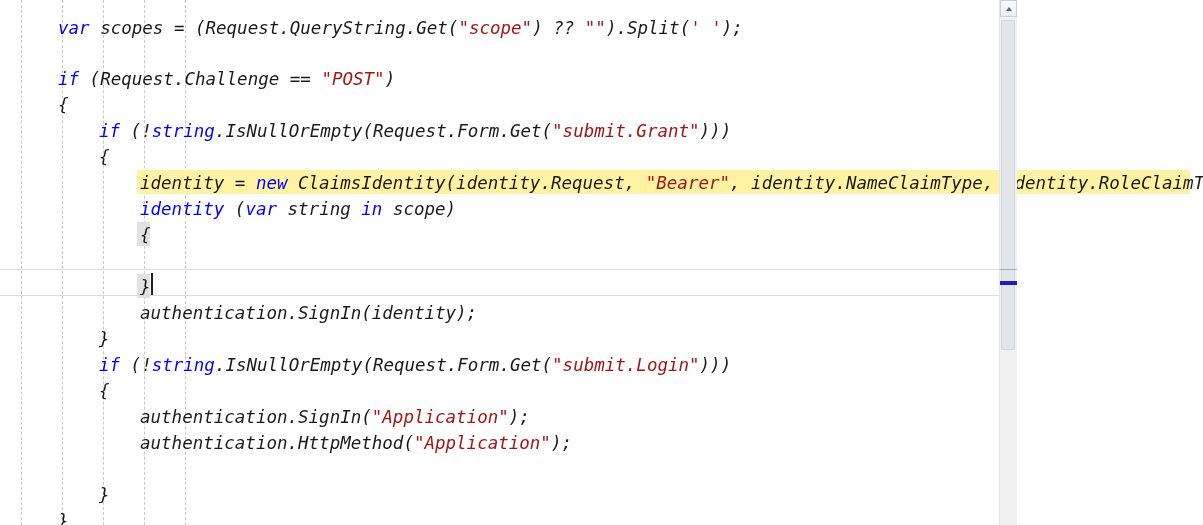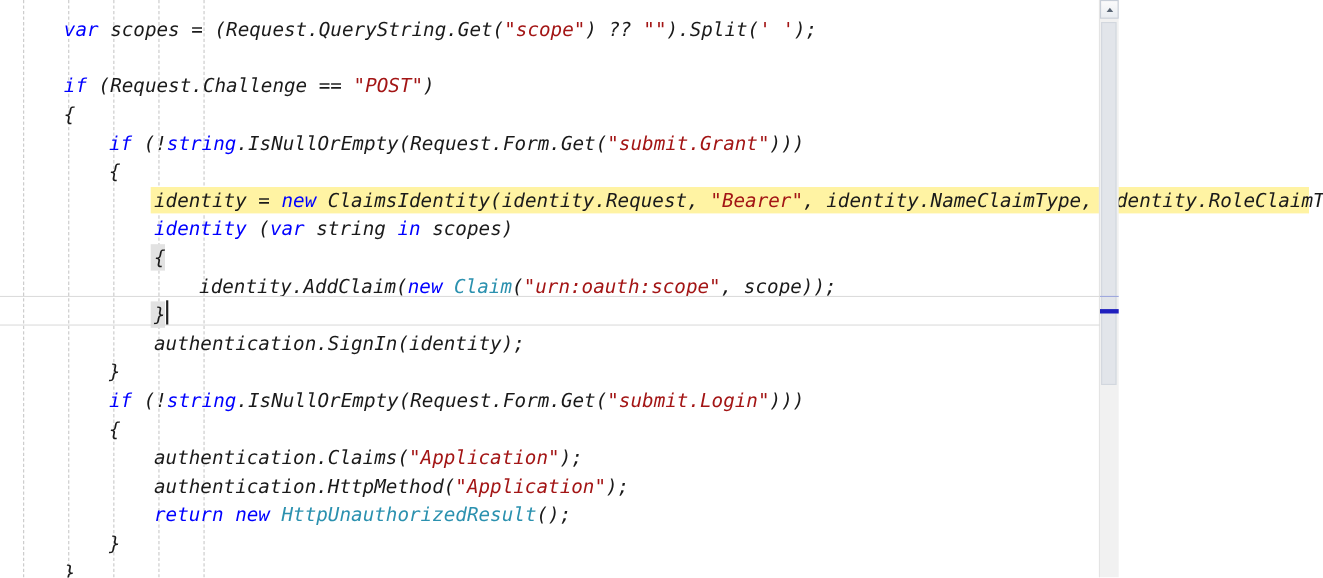--- a/index.html
+++ b/index.html
@@ -125,31 +125,29 @@
   <div class="curline-top" id="curline-top" style="top: 269px;"></div>
   <div class="curline-bot" id="curline-bot" style="top: 295px;"></div>
 
   <div id="code">
       <div class="line" style="top: 15px;"><span style="display: inline-block; width: 58px;"></span><span class="txt kw">var</span><span class="txt pun"> scopes = (Request.QueryString.Get(</span><span class="txt str">"scope"</span><span class="txt pun">) ?? </span><span class="txt str">""</span><span class="txt pun">).Split(</span><span class="txt str">' '</span><span class="txt pun">);</span></div>
       <div class="line" style="top: 66px;"><span style="display: inline-block; width: 58px;"></span><span class="txt kw">if</span><span class="txt pun"> (Request.Challenge == </span><span class="txt str">"POST"</span><span class="txt pun">)</span></div>
       <div class="line" style="top: 92px;"><span style="display: inline-block; width: 58px;"></span><span class="txt pun">{</span></div>
       <div class="line" style="top: 118px;"><span style="display: inline-block; width: 99px;"></span><span class="txt kw">if</span><span class="txt pun"> (!</span><span class="txt kw">string</span><span class="txt pun">.IsNullOrEmpty(Request.Form.Get(</span><span class="txt str">"submit.Grant"</span><span class="txt pun">)))</span></div>
       <div class="line" style="top: 144px;"><span style="display: inline-block; width: 99px;"></span><span class="txt pun">{</span></div>
       <div class="line" style="top: 170px;"><span style="display: inline-block; width: 140px;"></span><span class="txt pun">identity = </span><span class="txt kw">new</span><span class="txt pun"> ClaimsIdentity(identity.Request, </span><span class="txt str">"Bearer"</span><span class="txt pun">, identity.NameClaimType, identity.RoleClaimType);</span></div>
-      <div class="line" style="top: 196px;"><span style="display: inline-block; width: 140px;"></span><span class="txt kw">identity</span><span class="txt pun"> (</span><span class="txt kw">var</span><span class="txt pun"> string </span><span class="txt kw">in</span><span class="txt pun"> scopes)</span></div>
+      <div class="line" style="top: 196px;"><span style="display: inline-block; width: 140px;"></span><span class="txt kw">identity</span><span class="txt pun"> (</span><span class="txt kw">var</span><span class="txt pun"> string </span><span class="txt kw">in</span><span class="txt pun"> scope)</span></div>
       <div class="line" style="top: 222px;"><span style="display: inline-block; width: 140px;"></span><span class="txt pun">{</span></div>
-      <div class="line" style="top: 248px;"><span style="display: inline-block; width: 181px;"></span><span class="txt pun">identity.AddClaim(</span><span class="txt kw">new</span><span class="txt pun"> </span><span class="txt type">Claim</span><span class="txt pun">(</span><span class="txt str">"urn:oauth:scope"</span><span class="txt pun">, scope));</span></div>
       <div class="line" style="top: 274px;"><span style="display: inline-block; width: 140px;"></span><span class="txt pun">}</span></div>
       <div class="line" style="top: 300px;"><span style="display: inline-block; width: 140px;"></span><span class="txt pun">authentication.SignIn(identity);</span></div>
       <div class="line" style="top: 326px;"><span style="display: inline-block; width: 99px;"></span><span class="txt pun">}</span></div>
       <div class="line" style="top: 352px;"><span style="display: inline-block; width: 99px;"></span><span class="txt kw">if</span><span class="txt pun"> (!</span><span class="txt kw">string</span><span class="txt pun">.IsNullOrEmpty(Request.Form.Get(</span><span class="txt str">"submit.Login"</span><span class="txt pun">)))</span></div>
       <div class="line" style="top: 378px;"><span style="display: inline-block; width: 99px;"></span><span class="txt pun">{</span></div>
-      <div class="line" style="top: 404px;"><span style="display: inline-block; width: 140px;"></span><span class="txt pun">authentication.Claims(</span><span class="txt str">"Application"</span><span class="txt pun">);</span></div>
+      <div class="line" style="top: 404px;"><span style="display: inline-block; width: 140px;"></span><span class="txt pun">authentication.SignIn(</span><span class="txt str">"Application"</span><span class="txt pun">);</span></div>
       <div class="line" style="top: 430px;"><span style="display: inline-block; width: 140px;"></span><span class="txt pun">authentication.HttpMethod(</span><span class="txt str">"Application"</span><span class="txt pun">);</span></div>
-      <div class="line" style="top: 456px;"><span style="display: inline-block; width: 140px;"></span><span class="txt kw">return</span><span class="txt pun"> </span><span class="txt kw">new</span><span class="txt pun"> </span><span class="txt type">HttpUnauthorizedResult</span><span class="txt pun">();</span></div>
       <div class="line" style="top: 482px;"><span style="display: inline-block; width: 99px;"></span><span class="txt pun">}</span></div>
       <div class="line" style="top: 508px;"><span style="display: inline-block; width: 58px;"></span><span class="txt pun">}</span></div>
     </div>
 
   <div class="caret" id="caret" style="left: 151px; top: 273px;"></div>
 
   <div class="corner-box"></div>
 
   <div id="vscroll">
     <div class="sb-btn up">

